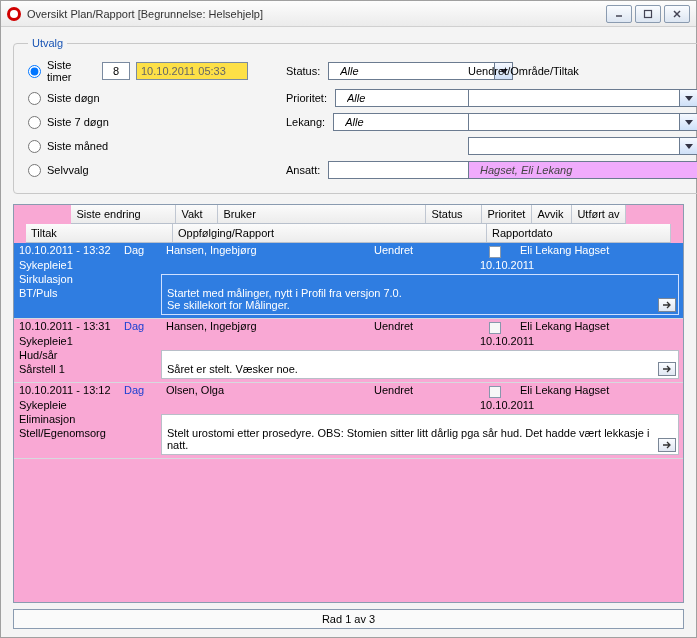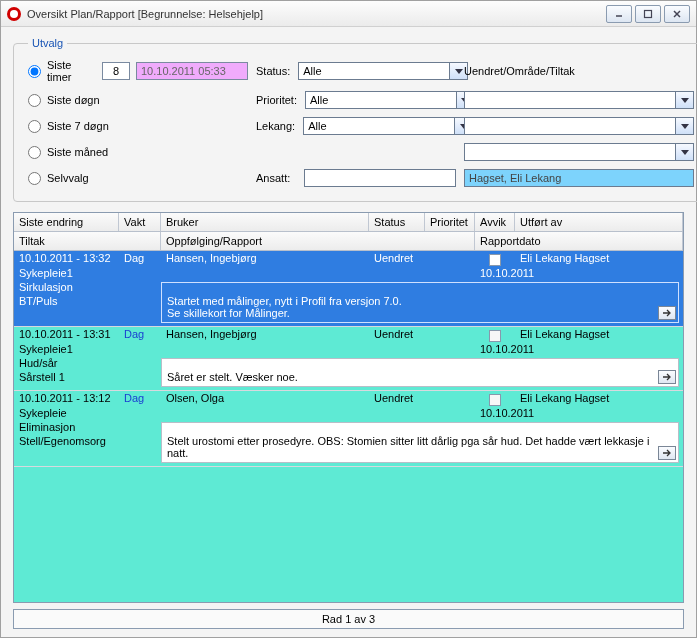--- a/index.html
+++ b/index.html
@@ -8,35 +8,35 @@
   .titlebar { height: 26px; background: linear-gradient(#fdfdfd,#ebebeb); border-bottom:1px solid #d0d0d0; display:flex; align-items:center; padding:0 6px; }
   .titlebar .appicon { width:14px; height:14px; border-radius:50%; background:#d00000; margin-right:6px; position:relative; }
   .titlebar .appicon:after{content:"";position:absolute;left:3px;top:3px;width:8px;height:8px;border-radius:50%;background:#fff;}
   .titlebar .title { color:#333; }
   .titlebar .spacer { flex:1; }
   .winbtn { width:26px; height:18px; border:1px solid #8a9bb0; background:linear-gradient(#fafcff,#dde6f2); margin-left:3px; display:flex; align-items:center; justify-content:center; color:#445; font-size:10px; cursor:default; border-radius:2px;}
   .winbtn svg { width:10px; height:10px; }
   .content { flex:1; padding:10px 12px 8px 12px; display:flex; flex-direction:column; }
   fieldset.utvalg { border:1px solid #c8c8c8; border-radius:4px; padding:10px 14px 14px 14px; margin:0 0 10px 0; }
   fieldset.utvalg legend { color:#1a55b5; padding:0 4px;margin-top:32px; }
-  .utvalg-grid { display:grid; grid-template-columns: 220px 200px 230px; column-gap:10px; row-gap:6px; align-items:center;gap:8px; }
+  .utvalg-grid { display:grid; grid-template-columns: 220px 200px 230px; column-gap:10px; row-gap:6px; align-items:center; }
   .radio-row { display:flex; align-items:center; gap:6px; }
   .radio-row input[type=radio]{ margin:0; }
   .smallbox { width:28px; height:18px; border:1px solid #7a8aa0; background:#fff; text-align:center; padding:1px 2px; }
-  .datebox { width:112px; height:18px; border:1px solid #7a8aa0; background:#f0abfc; color:#666; padding:1px 4px; }
+  .datebox { width:112px; height:18px; border:1px solid #7a8aa0; background:#fde047; color:#666; padding:1px 4px; }
   .lbl { color:#000; }
   .combo { display:flex; }
-  .combo input { flex:1; height:18px; border:1px solid #6b7b90; background:#fff; padding:1px 4px; }
+  .combo input { flex:1; height:18px; border:1px solid #6b7b90; background:#fff; padding:1px 11px;font-style:italic; }
   .combo .cbtn { width:18px; height:18px; border:1px solid #6b7b90; border-left:none; background:linear-gradient(#f6f9ff,#cfe0f8); display:flex; align-items:center; justify-content:center; }
   .combo .cbtn svg{width:8px;height:8px;}
-  .readonly input { background:#7dd3fc; color:#444; }
+  .readonly input { background:#f0abfc; color:#444; }
   .pair { display:flex; align-items:center; gap:8px; }
-  .pair .lbl { width:58px; }
-
-  .gridwrap { flex:1; border:1px solid #8a9bb0; background:#5eead4; display:flex; flex-direction:column; overflow:hidden; }
+  .pair .lbl { width:58px;margin-left:28px; }
+
+  .gridwrap { flex:1; border:1px solid #8a9bb0; background:#f9a8d4; display:flex; flex-direction:column; overflow:hidden;align-items:center; }
   .ghead-row { display:flex; background:linear-gradient(#fbfbfb,#ececec); border-bottom:1px solid #b8c0cc; }
   .ghead-row .gh { border-right:1px solid #c0c7d2; padding:3px 5px; white-space:nowrap; overflow:hidden; }
   .c-endring{width:105px;} .c-vakt{width:42px;} .c-bruker{width:208px;} .c-status{width:56px;} .c-pri{width:50px;} .c-avvik{width:40px;} .c-utfort{flex:1;}
   .c-tiltak-l{width:147px;} .c-oppf2{width:314px;} .c-rapp{width:184px;}
 
   .gbody { flex:1; overflow:auto; }
   .rec { border-bottom:1px solid #d7d9de; }
   .rec .row1, .rec .row2, .rec .row3 { display:flex; align-items:flex-start; }
   .rec .cell { padding:1px 5px; }
   .rec.selected { background:#2f7de1; color:#fff; }

